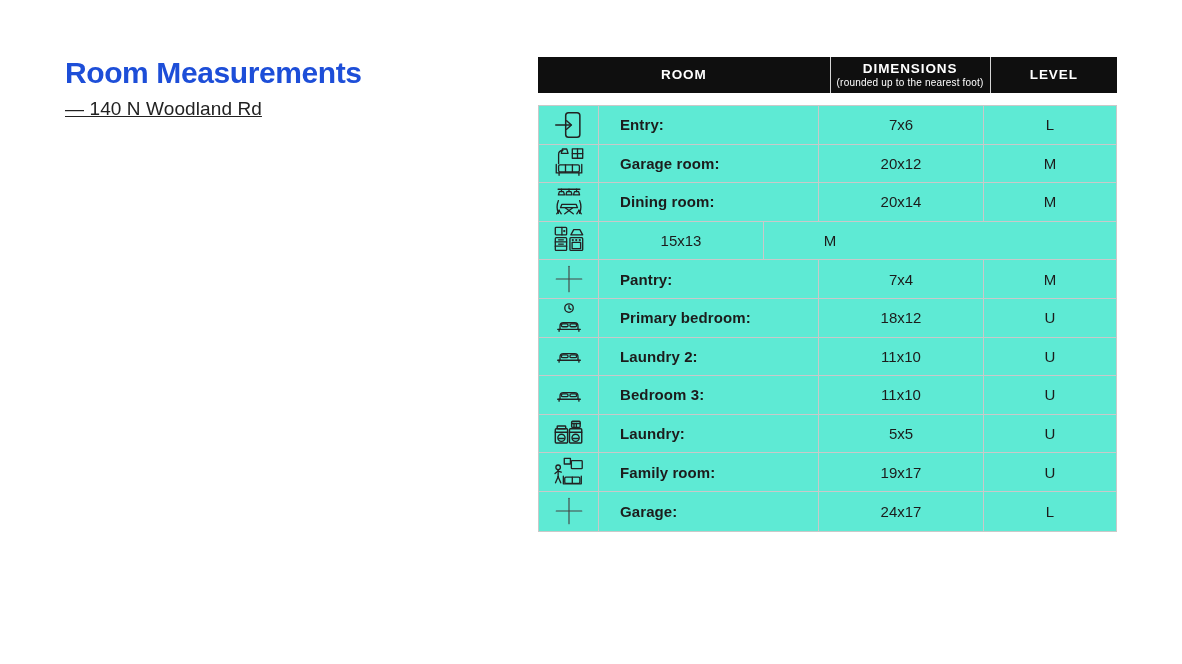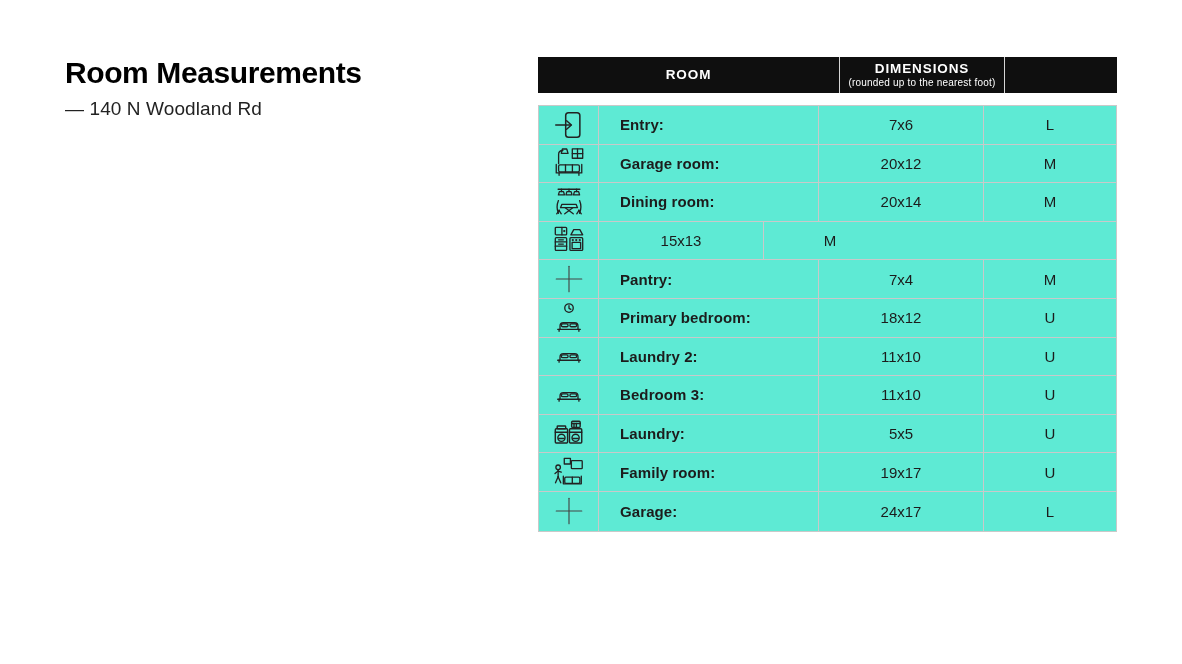--- a/index.html
+++ b/index.html
@@ -15,28 +15,29 @@
     font-family:"Liberation Sans","DejaVu Sans",sans-serif;
     color:var(--text);
     position:relative;
     overflow:hidden;
   }
   .title-block{position:absolute;left:65px;top:56px;}
   .page-title{
     font-size:30px;
     font-weight:bold;
     letter-spacing:-0.4px;
-    color:#000000;
+    color:#1d4ed8;
     line-height:1.1;
   }
   .page-subtitle{
     margin-top:9px;
     font-size:19px;
     letter-spacing:0.1px;
     color:#222222;
+    text-decoration:underline;
   }
   .table-wrap{position:absolute;left:538px;top:57px;width:579px;}
   .thead{
     display:flex;
     height:36px;
     background:var(--header-bg);
     color:var(--header-text);
   }
   .th{
     display:flex;
@@ -204,20 +205,21 @@
   <div class="page-subtitle">— 140 N Woodland Rd</div>
 </div>
 
 <div class="table-wrap">
   <div class="thead">
     <div class="th th-room">ROOM</div>
     <div class="th th-dim">
       <div>DIMENSIONS</div>
       <div class="th-note">(rounded up to the nearest foot)</div>
     </div>
+    <div class="th th-level">LEVEL</div>
   </div>
 
   <div class="tbody">
     <div class="tr">
       <div class="td td-icon">
           <svg class="row-icon" viewBox="0 0 36 36">
             <use href="#sym-entry-door"></use>
           </svg>
         </div>
       <div class="td td-room">Entry:</div>

